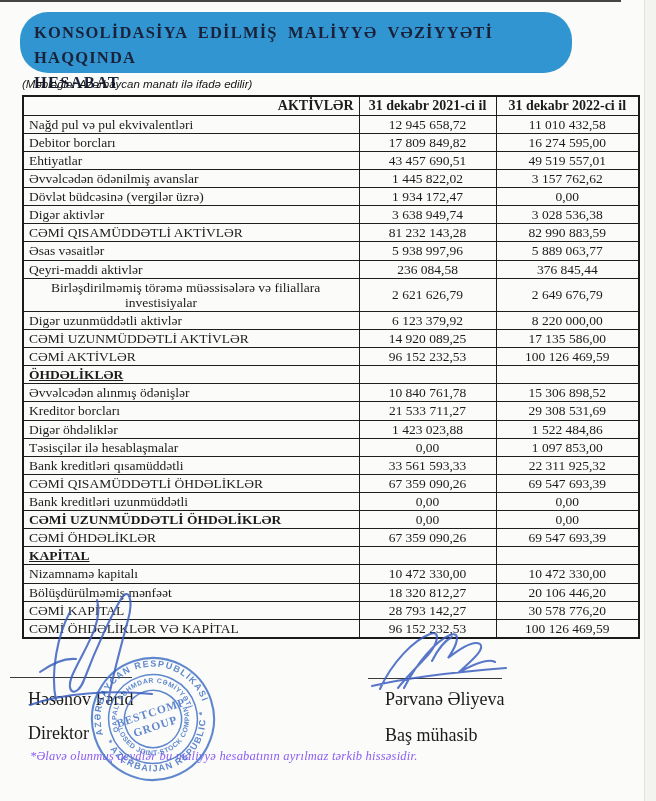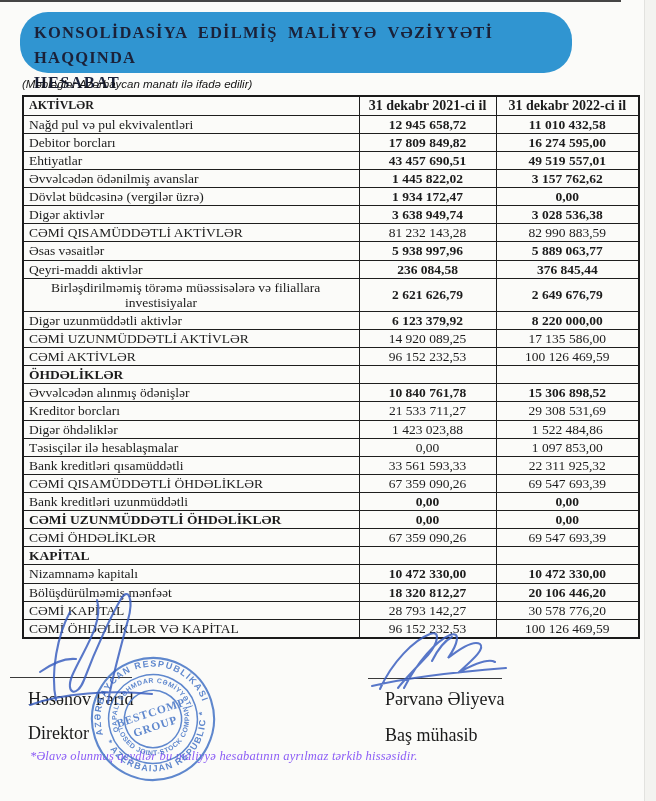--- a/index.html
+++ b/index.html
@@ -36,26 +36,26 @@
     border-collapse: collapse; table-layout: fixed;
     font-size: 13.5px;
   }
   table.balance th, table.balance td {
     border: 1.5px solid #1e1e1e;
     height: 16px; padding: 1px 5px;
     vertical-align: middle; line-height: 1.12;
     overflow: hidden; white-space: nowrap;
   }
   table.balance { border: 2px solid #1a1a1a; }
-  th.h-label { text-align: left; font-size: 12px; padding-left: 8px; }
+  th.h-label { text-align: right; font-size: 14px; padding-left: 8px; }
   th.h-col { text-align: center; font-size: 14px; }
   td.c-label { text-align: left; padding-left: 8px; }
-  td.c-val { text-align: center; font-weight: bold; }
+  td.c-val { text-align: center; }
   tr.row-total td { font-weight: normal; }
-  tr.row-section td.c-label { font-weight: bold; }
+  tr.row-section td.c-label { font-weight: bold; text-decoration: underline; }
   tr.row-labelbold td.c-label { font-weight: bold; }
   td.c-label.indent { white-space: normal; }
   td.c-label.indent .l1 { margin-left: 22px; }
   td.c-label.indent .l2 { margin-left: 96px; }
 
   .sig-line { position: absolute; border-top: 1.5px solid #3a3a3a; }
   .sig-line-left  { left: 10px;  top: 677px; width: 122px; }
   .sig-line-right { left: 368px; top: 678px; width: 134px; }
   .sig-name  { position: absolute; font-size: 18px; color: #1a1a1a; }
   .name-left  { left: 28px;  top: 689px; }

